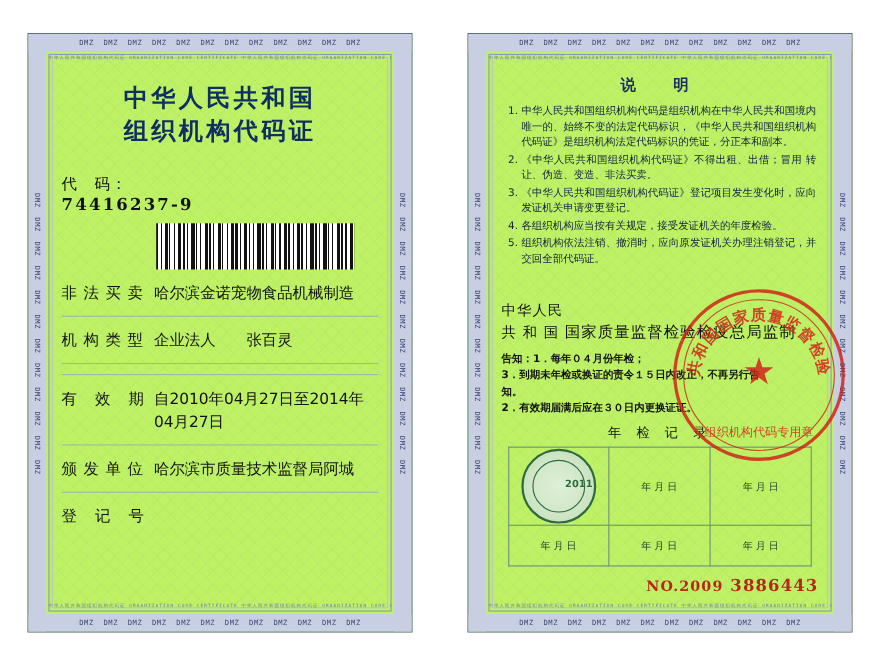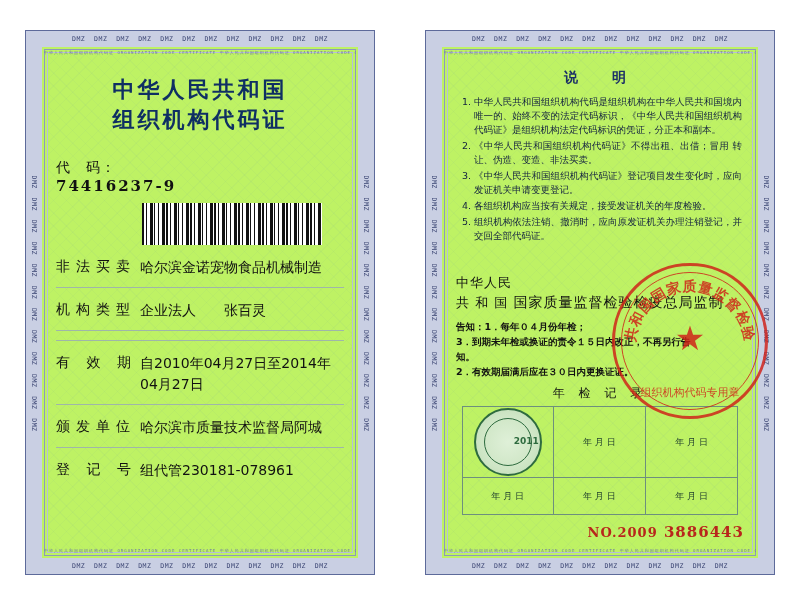--- a/index.html
+++ b/index.html
@@ -250,21 +250,20 @@
       <div class="field">
         <span class="lbl">颁发单位</span>
         <span class="val">
           <span>哈尔滨市质量技术监督局阿城</span>
         </span>
       </div>
       <hr class="sep">
 
       <div class="field">
         <span class="lbl">登 记 号</span>
-        <span class="val">组代管230181-078961</span>
       </div>
     </div>
   </div>
 
   <div class="cert" id="cert-right">
     <div class="band top">DMZ&nbsp;&nbsp;DMZ&nbsp;&nbsp;DMZ&nbsp;&nbsp;DMZ&nbsp;&nbsp;DMZ&nbsp;&nbsp;DMZ&nbsp;&nbsp;DMZ&nbsp;&nbsp;DMZ&nbsp;&nbsp;DMZ&nbsp;&nbsp;DMZ&nbsp;&nbsp;DMZ&nbsp;&nbsp;DMZ</div>
     <div class="band bottom">DMZ&nbsp;&nbsp;DMZ&nbsp;&nbsp;DMZ&nbsp;&nbsp;DMZ&nbsp;&nbsp;DMZ&nbsp;&nbsp;DMZ&nbsp;&nbsp;DMZ&nbsp;&nbsp;DMZ&nbsp;&nbsp;DMZ&nbsp;&nbsp;DMZ&nbsp;&nbsp;DMZ&nbsp;&nbsp;DMZ</div>
     <div class="band left">
         <span class="vtxt">DMZ&nbsp;&nbsp;DMZ&nbsp;&nbsp;DMZ&nbsp;&nbsp;DMZ&nbsp;&nbsp;DMZ&nbsp;&nbsp;DMZ&nbsp;&nbsp;DMZ&nbsp;&nbsp;DMZ&nbsp;&nbsp;DMZ&nbsp;&nbsp;DMZ&nbsp;&nbsp;DMZ&nbsp;&nbsp;DMZ</span>
       </div>

